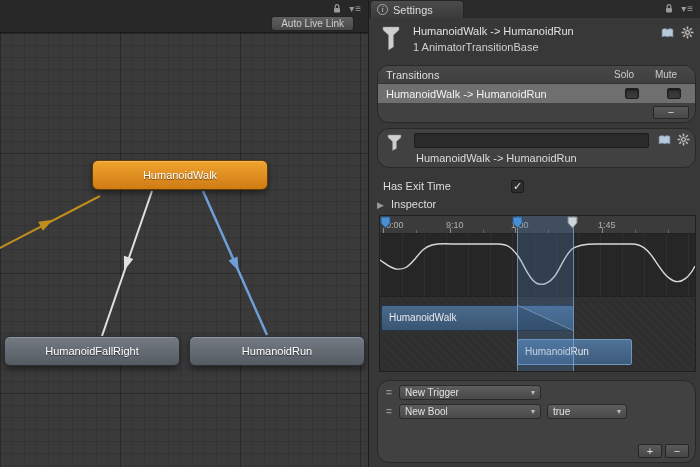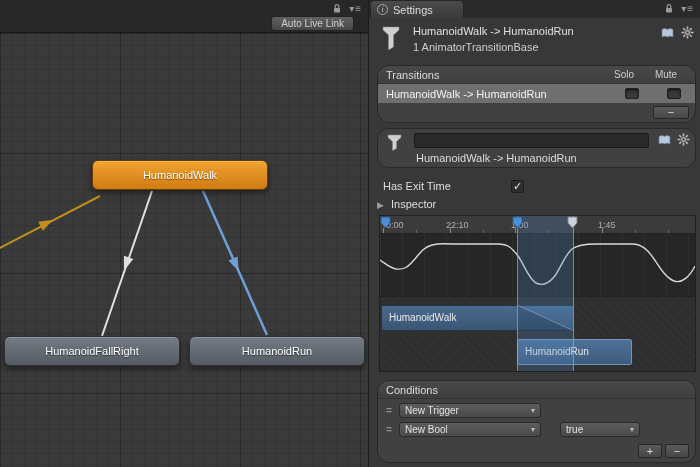--- a/index.html
+++ b/index.html
@@ -89,21 +89,21 @@
   .clip-run  { left:137px; top:42px; width:115px; background:linear-gradient(#4f7296,#3e5b7c); border:1px solid #7097c0; }
   .fade-overlay { position:absolute; left:0; top:0; z-index:2; pointer-events:none; }
 
   .box-conditions { top:380px; height:83px; }
   .cond-rows { padding:3px 6px 0 6px; }
   .cond-row { display:flex; align-items:center; height:17px; margin-bottom:2px; gap:5px; }
   .drag-handle { width:10px; color:#909090; font-size:10px; font-weight:bold; text-align:center; cursor:grab; }
   .dropdown { height:15px; background:linear-gradient(#5d5d5d,#494949); border:1px solid #292929; border-radius:3px;
     font-size:10px; color:#e2e2e2; display:flex; align-items:center; padding:0 5px; cursor:pointer; }
   .dd-param { width:142px; }
-  .dd-value { width:80px; margin-left:14px; }
+  .dd-value { width:80px; margin-left:1px; }
   .dd-arrow { margin-left:auto; font-size:8px; color:#bdbdbd; }
   .cond-footer { position:absolute; right:6px; bottom:4px; display:flex; gap:3px; }
   .small-btn { width:24px; height:14px; line-height:12px; text-align:center; background:linear-gradient(#5a5a5a,#474747);
     border:1px solid #262626; border-radius:2px; color:#ddd; font-size:11px; cursor:pointer; }
 </style>
 </head>
 <body>
 
 <div class="screen">
 
@@ -243,21 +243,21 @@
     </div>
 
     <div class="row-settings">
       <span class="fold">▶</span>
       <span>Inspector</span>
     </div>
 
     <div class="timeline">
       <div class="ruler">
         <span class="lbl" style="left:6px">0:00</span>
-        <span class="lbl" style="left:66px">22:10</span>
+        <span class="lbl" style="left:66px">9:10</span>
         <span class="lbl" style="left:131px">1:00</span>
         <span class="lbl" style="left:218px">1:45</span>
         <span class="tick" style="left:3px"></span>
           <span class="tick" style="left:70px"></span>
         <span class="tick" style="left:135px"></span>
           <span class="tick" style="left:222px"></span>
         <span class="tick minor" style="left:36px"></span>
           <span class="tick minor" style="left:103px"></span>
         <span class="tick minor" style="left:168px"></span>
           <span class="tick minor" style="left:255px"></span>
@@ -291,23 +291,20 @@
         <svg class="fade-overlay" width="315" height="75">
           <polygon points="137,8 194,34 137,34" fill="rgba(0,0,0,0.28)"></polygon>
           <line x1="137" y1="8" x2="194" y2="34" stroke="rgba(255,255,255,0.35)" stroke-width="1"></line>
         </svg>
       </div>
 
       <div class="band"></div>
     </div>
 
     <div class="box box-conditions">
-      <div class="box-hdr">
-        <span>Conditions</span>
-      </div>
       <div class="cond-rows">
         <div class="cond-row">
           <span class="drag-handle">=</span>
           <span class="dropdown dd-param">
             <span>New Trigger</span>
             <span class="dd-arrow">▾</span>
           </span>
         </div>
         <div class="cond-row">
           <span class="drag-handle">=</span>

